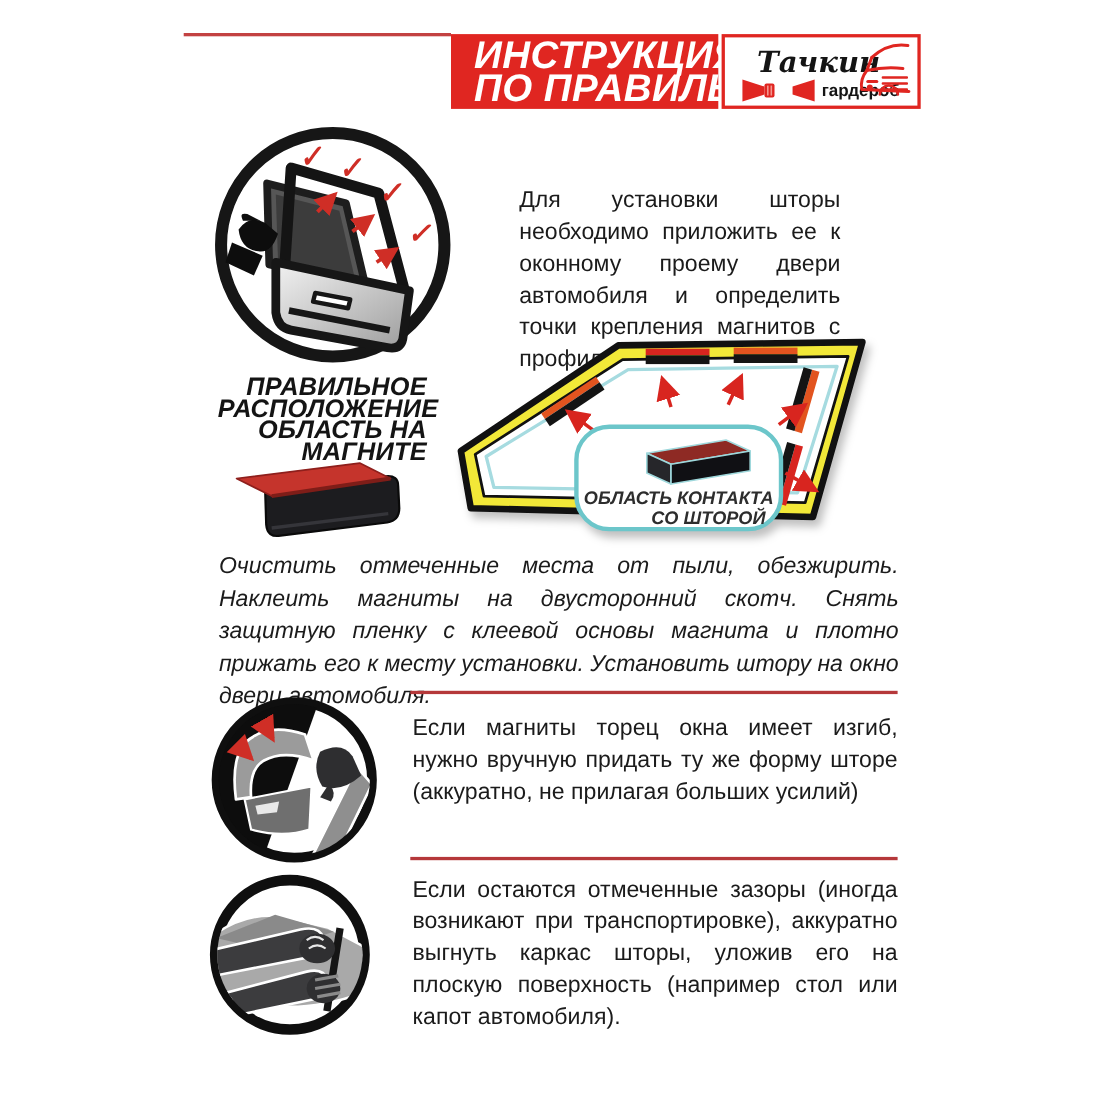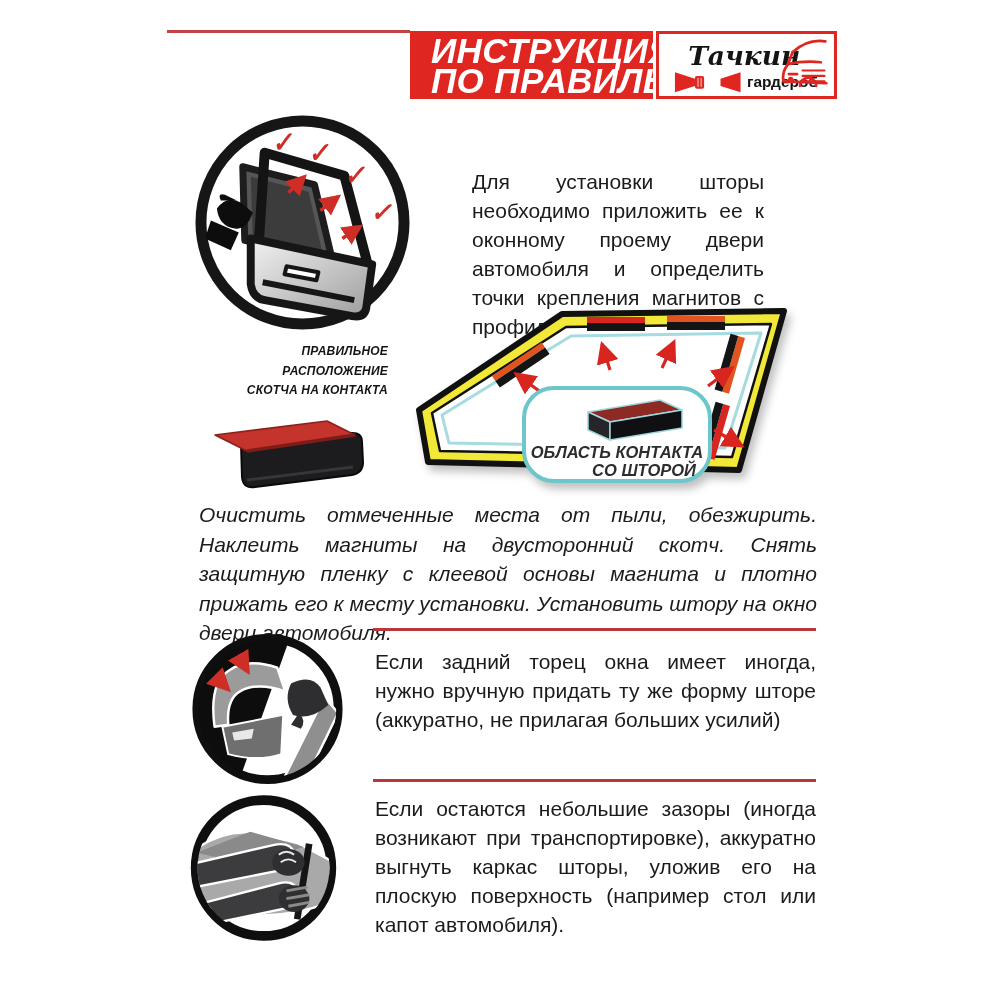--- a/index.html
+++ b/index.html
@@ -16,21 +16,21 @@
     padding:5px 0 0 21px;box-sizing:border-box;letter-spacing:.4px;white-space:nowrap;
   }
   .logo-box{left:656px;top:31px;width:181px;height:68px;background:#ffffff;
     border:3px solid #e02621;box-sizing:border-box;}
   .logo-box svg{display:block;width:100%;height:100%;}
   
   .para{font-size:21px;line-height:29px;text-align:justify;color:#1b1b1b;}
   .intro-text{left:472px;top:167px;width:292px;}
   .tape-label{
     left:198px;top:342px;width:190px;text-align:right;font-weight:bold;font-style:italic;
-    font-size:12px;line-height:19.5px;color:#141414;letter-spacing:.2px;
+    font-size:23px;line-height:19.5px;color:#141414;letter-spacing:.2px;
   }
   .clean-text{left:199px;top:500px;width:618px;line-height:29.5px;font-style:italic;}
   .sep{height:3px;background:#b5383a;}
   .sep1{left:373px;top:628px;width:443px;}
   .sep2{left:373px;top:779px;width:443px;}
   .bend-text{left:375px;top:647px;width:441px;}
   .gaps-text{left:375px;top:794px;width:441px;}
   svg{display:block;}
   .shadowed{filter:drop-shadow(4px 6px 4px rgba(0,0,0,.25));}
 </style>
@@ -111,21 +111,21 @@
       <line x1="128" y1="98" x2="146" y2="84" marker-end="url(#ah1)"></line>
       <line x1="150" y1="126" x2="168" y2="114" marker-end="url(#ah1)"></line>
     </g>
   </svg>
 
   <div class="abs para intro-text">Для установки шторы необходимо приложить ее к оконному проему двери автомобиля и определить точки крепления магнитов с профилем двери.</div>
 
   <div class="abs tape-label">
     <div>ПРАВИЛЬНОЕ</div>
     <div>РАСПОЛОЖЕНИЕ</div>
-    <div>СКОТЧА НА КОНТАКТА</div>
+    <div>ОБЛАСТЬ НА МАГНИТЕ</div>
   </div>
 
   <svg class="abs" style="left:203px;top:402px" width="170" height="90" viewBox="0 0 170 90">
 
     <path d="M38 42 L148 31 Q159 30 159 40 L160 60 Q160 71 149 73 L52 85 Q40 87 39 75 Z" fill="#1c1c1f" stroke="#0a0a0a" stroke-width="2" stroke-linejoin="round"></path>
     <path d="M44 78 L150 65" stroke="#35353a" stroke-width="3" fill="none"></path>
 
     <path d="M12 33 L124 19 L152 33 L44 49 Z" fill="#c5342c" stroke="#8e1f1c" stroke-width="1.5" stroke-linejoin="round"></path>
     <path d="M44 49 L152 33" stroke="#7e1d18" stroke-width="3.5" fill="none"></path>
   </svg>
@@ -210,21 +210,21 @@
       <path d="M104 54 Q124 44 134 58 L142 76 Q124 92 106 86 Q96 70 104 54 Z" fill="#2e2e30"></path>
       <path d="M112 84 Q120 92 114 100 L104 96 Z" fill="#2e2e30"></path>
     </g>
 
     <g stroke="#cf2e26" stroke-width="4" fill="none">
       <line x1="28" y1="48" x2="40" y2="60" marker-end="url(#ah3)"></line>
       <line x1="52" y1="28" x2="60" y2="42" marker-end="url(#ah3)"></line>
     </g>
   </svg>
 
-  <div class="abs para bend-text">Если задний торец окна имеет иногда, нужно вручную придать ту же форму шторе (аккуратно, не прилагая больших усилий)</div>
+  <div class="abs para bend-text">Если магниты торец окна имеет изгиб, нужно вручную придать ту же форму шторе (аккуратно, не прилагая больших усилий)</div>
 
   <div class="abs sep sep2"></div>
 
   <svg class="abs" style="left:187px;top:788px" width="153" height="160" viewBox="0 0 160 160">
     <defs>
         <clipPath id="c3clip">
           <circle cx="80" cy="80" r="69"></circle>
         </clipPath>
       </defs>
     <circle cx="80" cy="80" r="71" fill="#ffffff" stroke="#0f0f0f" stroke-width="10"></circle>
@@ -239,15 +239,15 @@
 
       <path d="M4 120 L96 96 Q112 92 116 104 Q118 116 104 122 L8 142 Z" fill="#3c3c3e" stroke="#ffffff" stroke-width="2.5" stroke-linejoin="round"></path>
 
       <ellipse cx="106" cy="74" rx="17" ry="14" fill="#2f2f31"></ellipse>
       <path d="M96 66 Q104 60 112 66 M98 74 Q106 68 114 74" stroke="#e8e8e8" stroke-width="2" fill="none"></path>
       <ellipse cx="112" cy="112" rx="16" ry="14" fill="#2f2f31"></ellipse>
       <path d="M104 104 L126 100 M104 112 L128 108 M106 120 L128 116" stroke="#8a8a8a" stroke-width="3" fill="none"></path>
     </g>
   </svg>
 
-  <div class="abs para gaps-text">Если остаются небольшие зазоры (иногда возникают при транспортировке), аккуратно выгнуть каркас шторы, уложив его на плоскую поверхность (например стол или капот автомобиля).</div>
+  <div class="abs para gaps-text">Если остаются отмеченные зазоры (иногда возникают при транспортировке), аккуратно выгнуть каркас шторы, уложив его на плоскую поверхность (например стол или капот автомобиля).</div>
 
 </div>
 
 </body></html>

